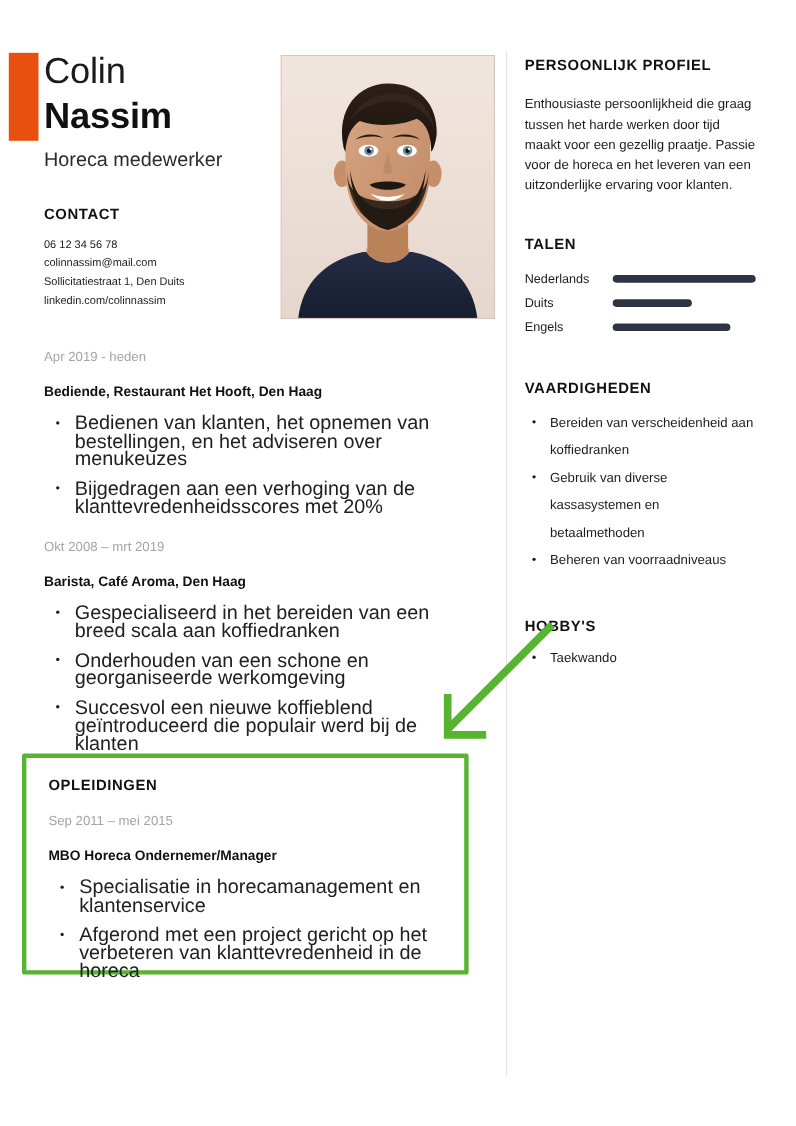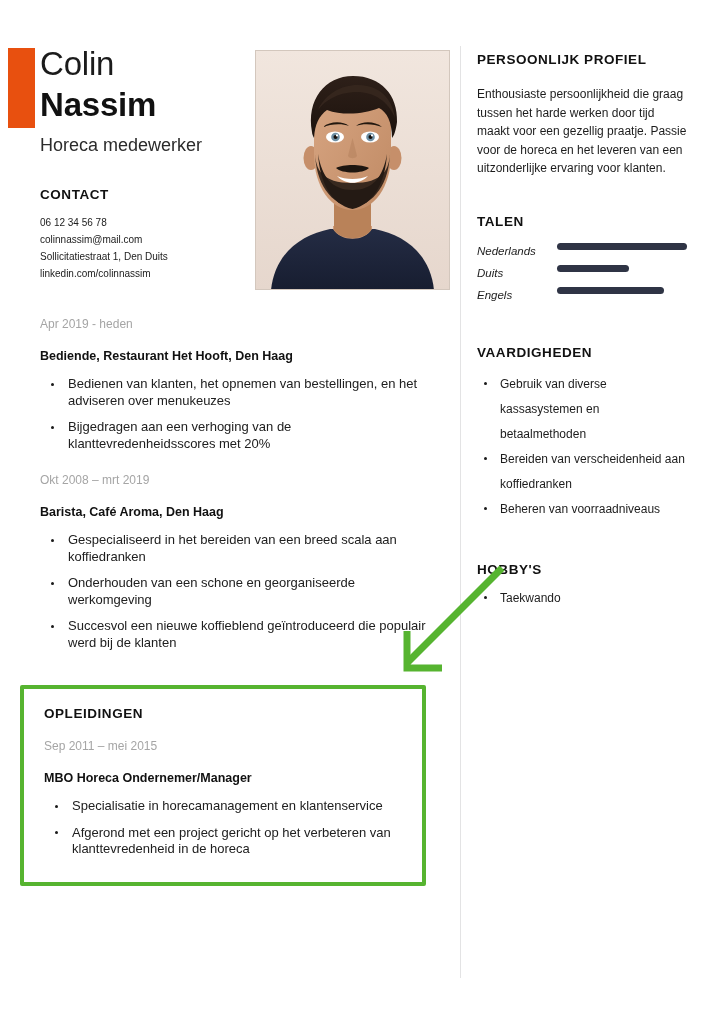--- a/index.html
+++ b/index.html
@@ -103,21 +103,21 @@
     margin-top: 14px;
   }
 
   ul.bullets {
     list-style: none;
     margin-top: 11px;
   }
   ul.bullets li {
     position: relative;
     padding-left: 28px;
-    font-size: 13px;
+    font-size: 18px;
     line-height: 16.5px;
     color: #202020;
     margin-bottom: 10px;
   }
   ul.bullets li:before {
     content: "";
     position: absolute;
     left: 11px;
     top: 6.5px;
     width: 3.4px;
@@ -170,22 +170,22 @@
     line-height: 18.5px;
     color: #1c1c1c;
     margin-top: 18px;
   }
 
   .right-sec { margin-top: 36px; }
 
   .lang-rows { margin-top: 14px; }
   .lang-row {
     display: flex;
+    align-items: center;
     height: 22px;
-    font-style: italic;
   }
   .lang-name {
     width: 80px;
     flex: 0 0 80px;
     font-size: 11.5px;
     line-height: 16px;
     color: #1c1c1c;
   }
   .lang-bar-track {
     flex: 1 1 auto;
@@ -387,22 +387,22 @@
           <span class="lang-bar-track">
             <span class="lang-bar-fill" style="width: 82%;"></span>
           </span>
         </div>
       </div>
     </div>
 
     <div class="right-sec">
       <div class="sec-heading">VAARDIGHEDEN</div>
       <ul class="right-bullets">
+        <li>Bereiden van verscheidenheid aan koffiedranken</li>
         <li>Gebruik van diverse kassasystemen en betaalmethoden</li>
-        <li>Bereiden van verscheidenheid aan koffiedranken</li>
         <li>Beheren van voorraadniveaus</li>
       </ul>
     </div>
 
     <div class="right-sec" style="margin-top:40px;">
       <div class="sec-heading">HOBBY'S</div>
       <ul class="right-bullets hobby-bullets">
         <li>Taekwando</li>
       </ul>
     </div>

